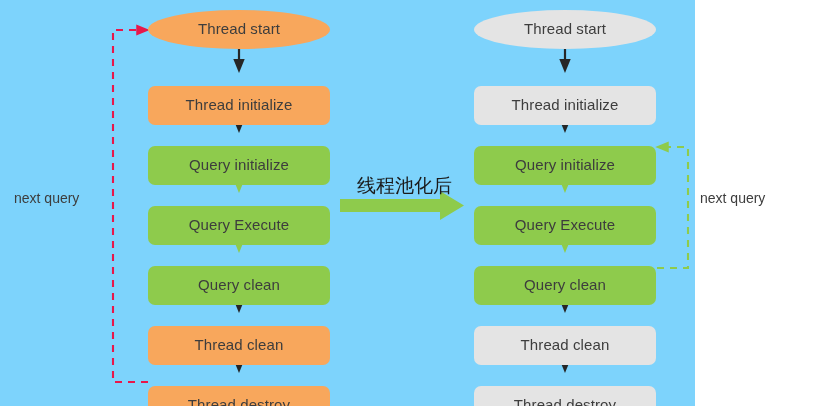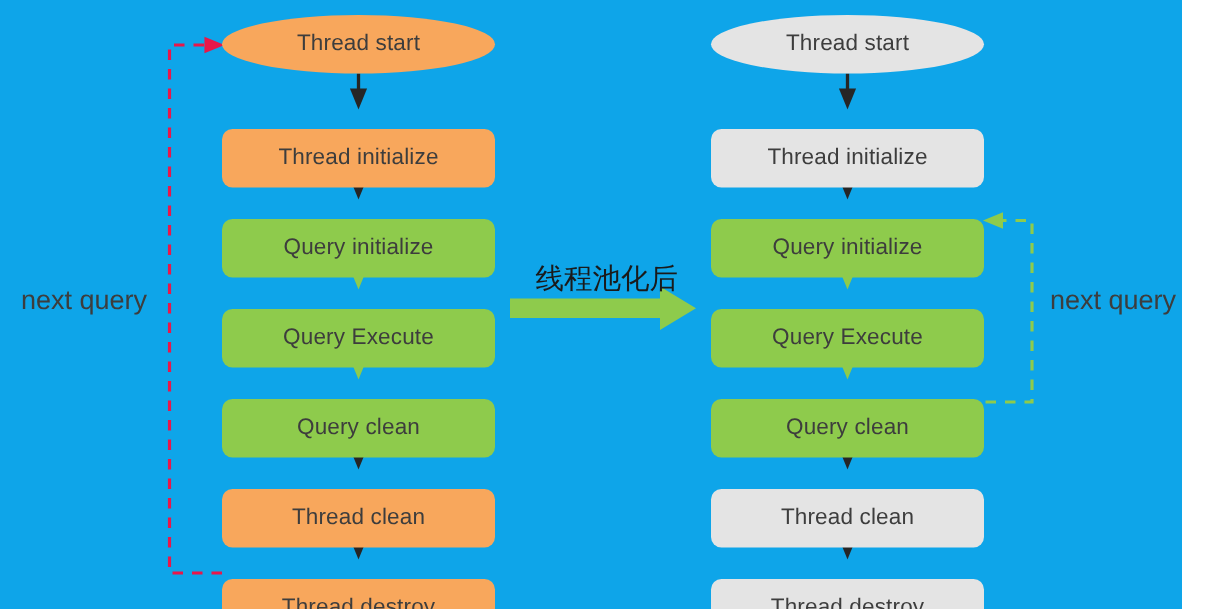--- a/index.html
+++ b/index.html
@@ -8,23 +8,23 @@
     background: #ffffff;
   }
   body {
     width: 816px;
     height: 406px;
     font-family: "Liberation Sans", "DejaVu Sans", sans-serif;
     overflow: hidden;
   }
   #canvas {
     position: relative;
-    width: 788px;
+    width: 695px;
     height: 406px;
-    background: #0ea5e9;
+    background: #7dd3fc;
   }
   #edges {
     position: absolute;
     left: 0;
     top: 0;
     width: 816px;
     height: 406px;
     pointer-events: none;
   }
   .node {
@@ -46,21 +46,21 @@
   }
   .node.ellipse {
     border-radius: 50%;
   }
   .fill-orange { background: #f8a75c; }
   .fill-green  { background: #8ecb4c; }
   .fill-gray   { background: #e4e4e4; }
 
   .edge-label {
     position: absolute;
-    font-size: 18px;
+    font-size: 14px;
     color: #3d3d3d;
     white-space: nowrap;
     z-index: 3;
   }
   .cn-label {
     position: absolute;
     font-size: 19px;
     color: #1a1a1a;
     white-space: nowrap;
     z-index: 3;

